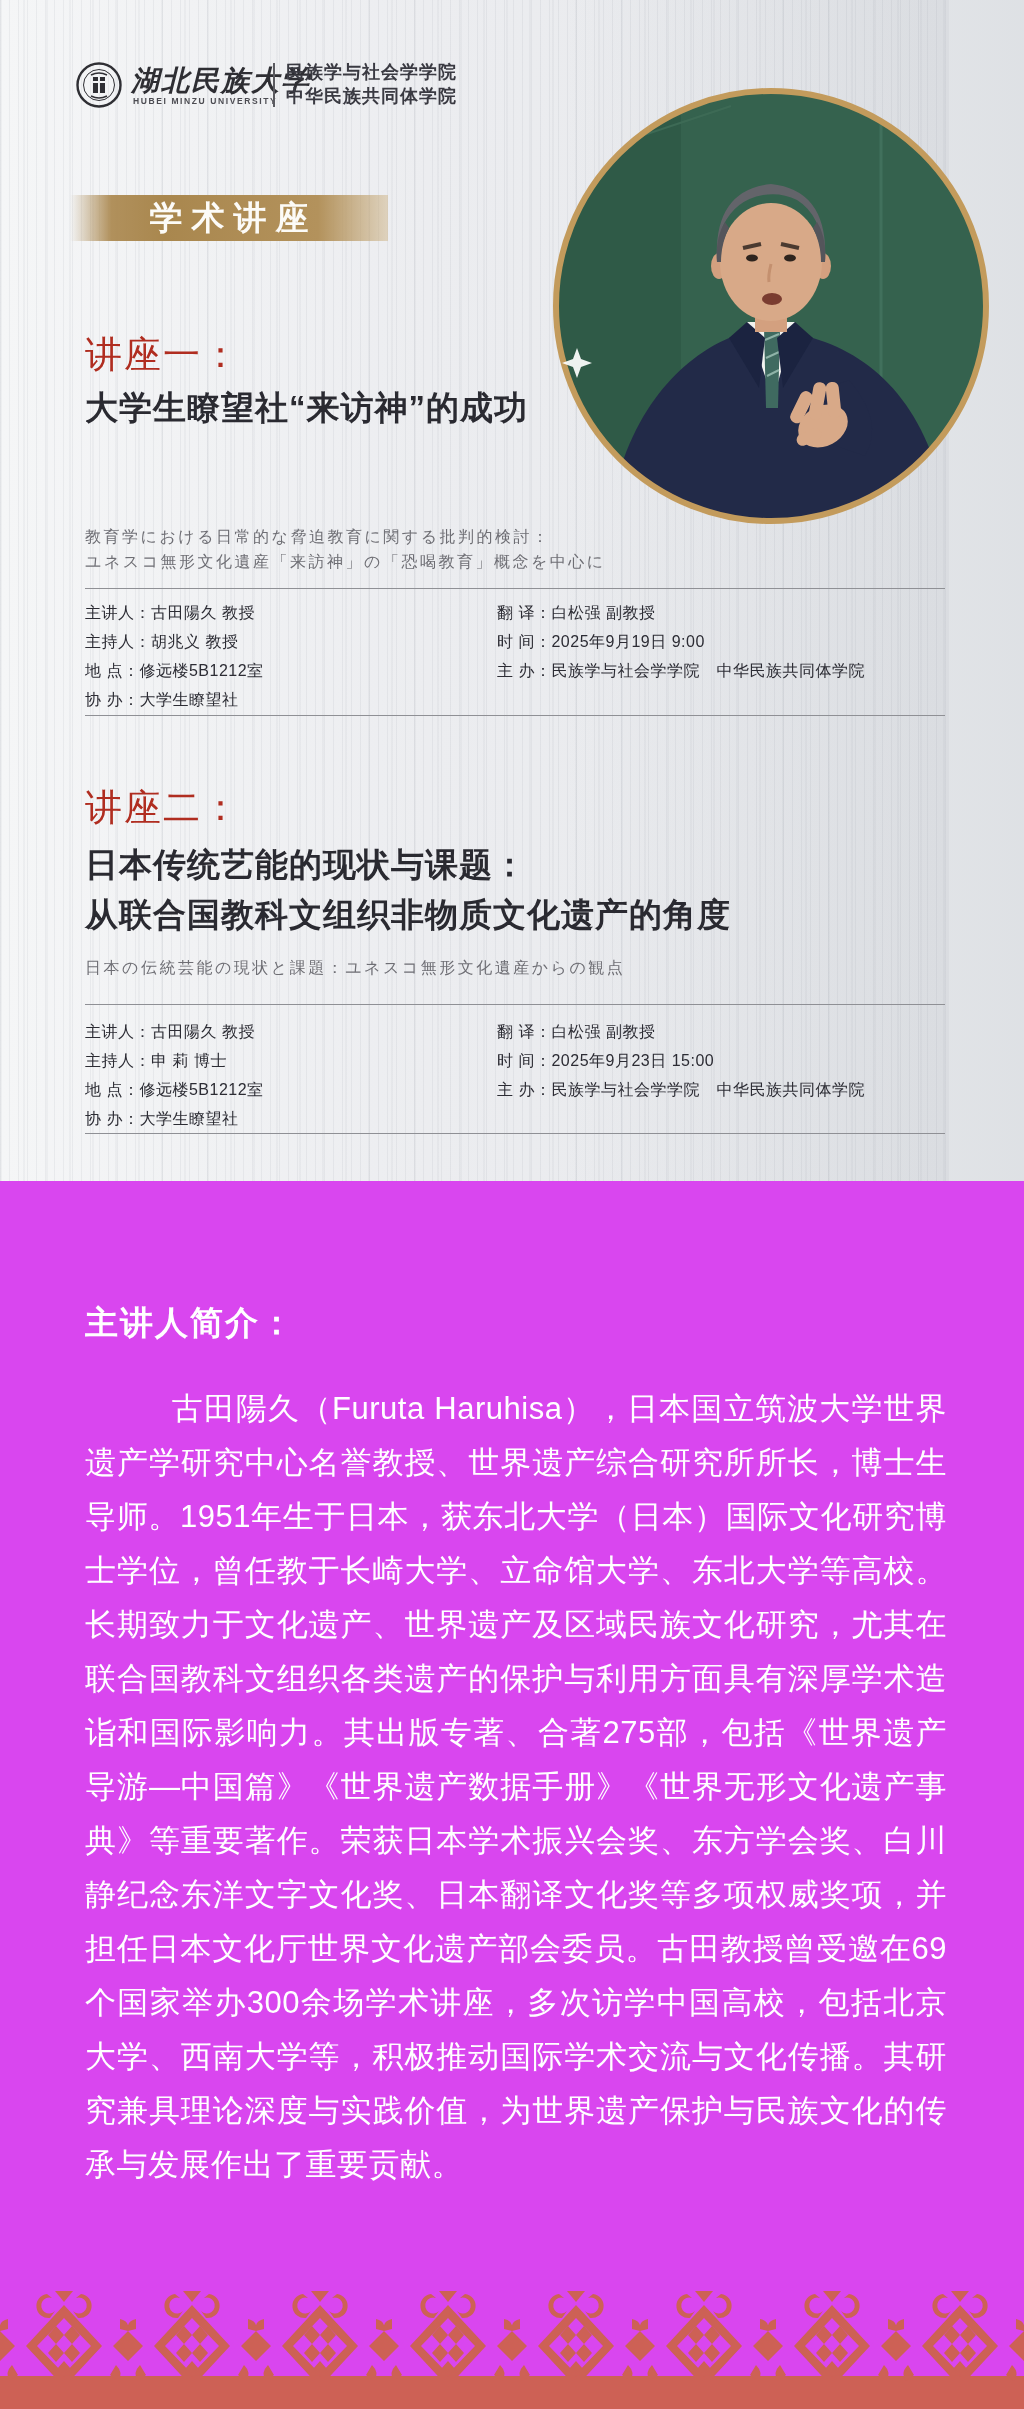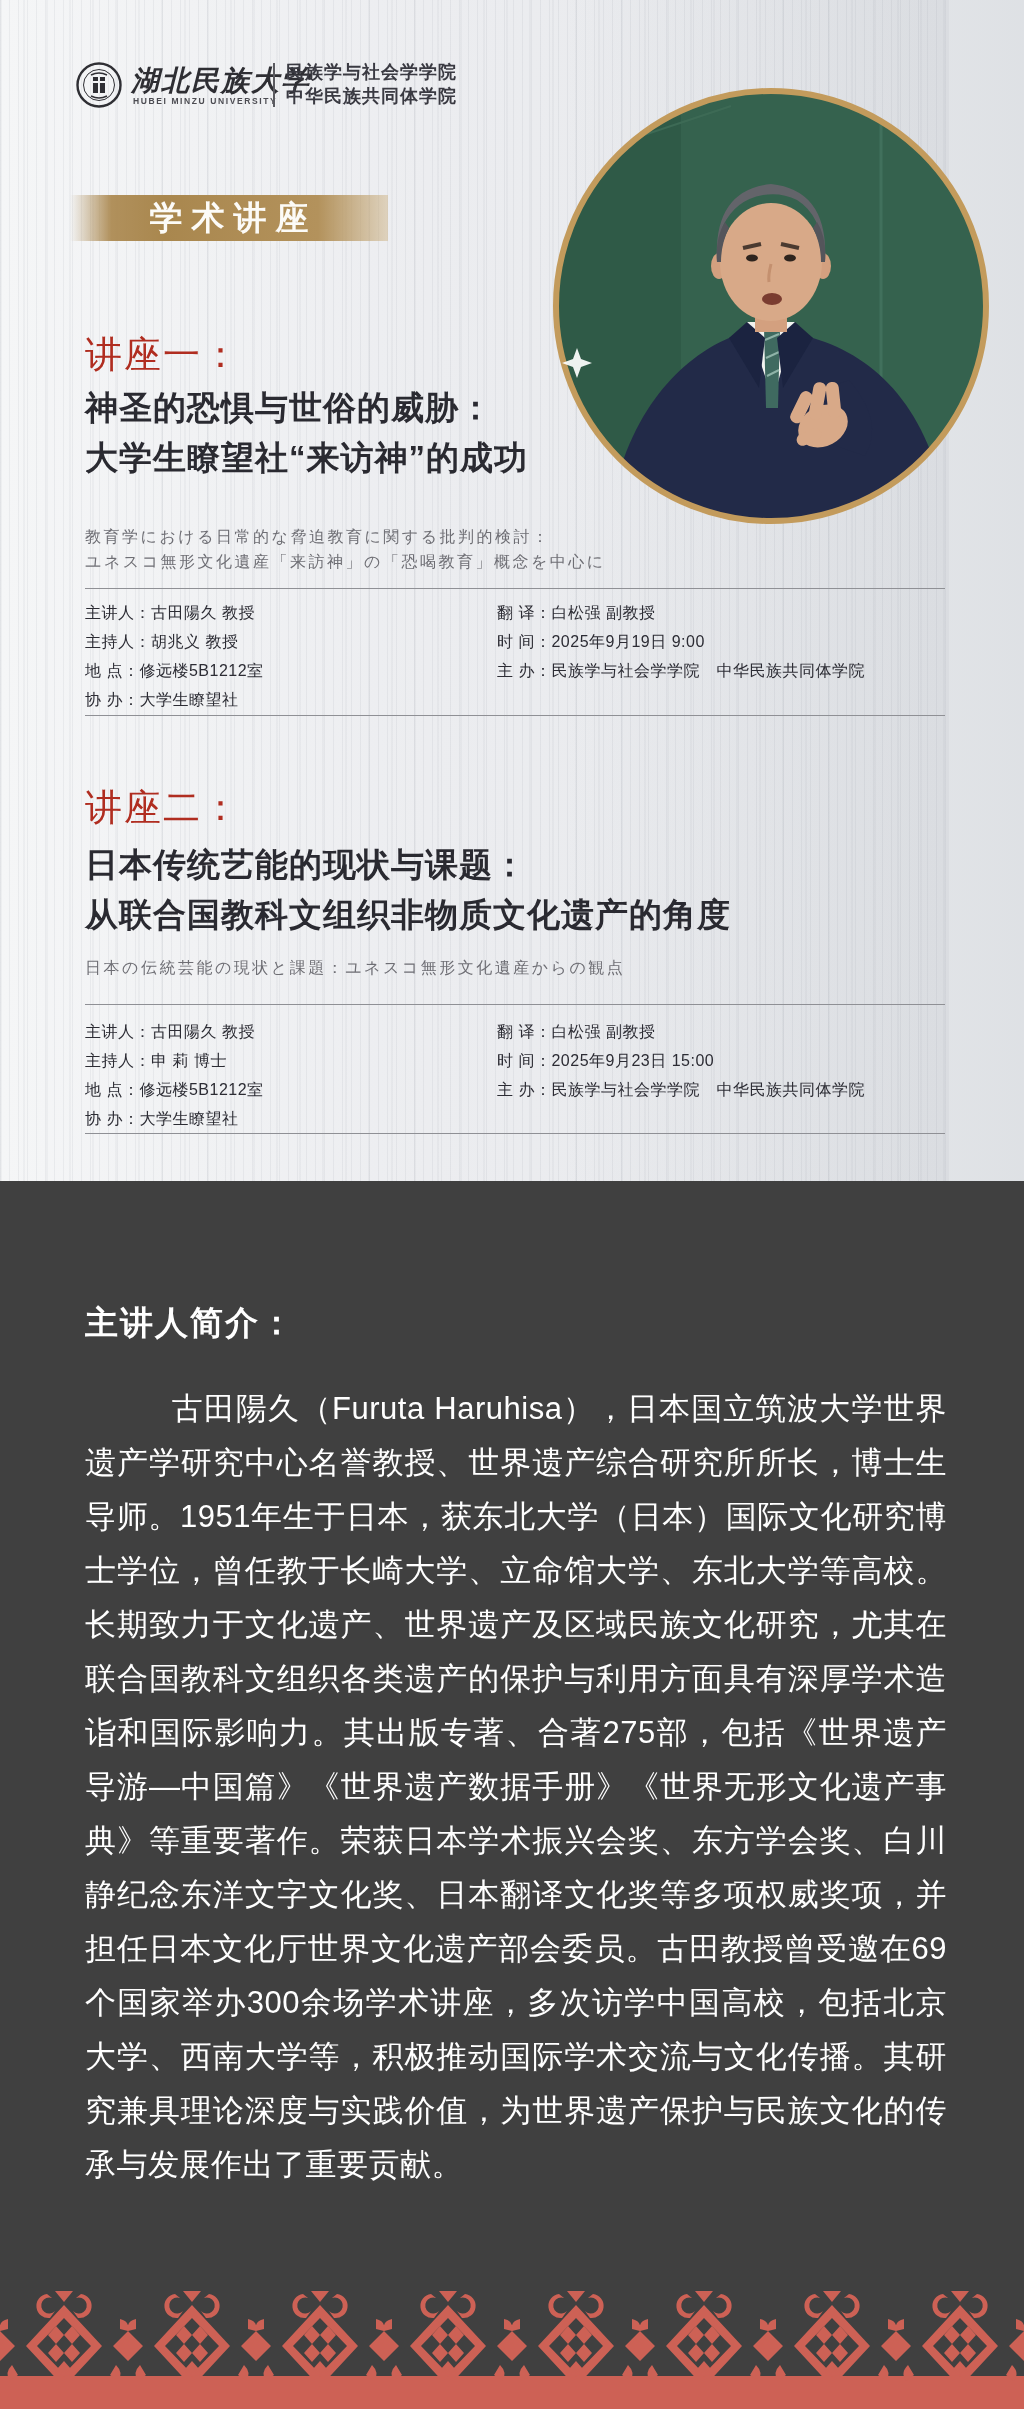--- a/index.html
+++ b/index.html
@@ -32,21 +32,21 @@
   .lec-label{position:absolute;left:85px;font-family:"Liberation Serif","DejaVu Serif",serif;
     font-weight:400;font-size:37px;color:#b02d20;letter-spacing:2px;}
   .lec-title{position:absolute;left:85px;font-weight:700;font-size:33px;color:#2a2a31;
     line-height:50px;letter-spacing:1px;}
   .lec-sub{position:absolute;left:85px;font-family:"Liberation Serif","DejaVu Serif",serif;
     font-size:16px;color:#6e6e74;line-height:25px;letter-spacing:2.5px;}
   .rule{position:absolute;left:85px;width:860px;height:1px;background:#8f9095;}
   .detail-col{position:absolute;font-size:16px;color:#2c2c34;line-height:29px;letter-spacing:0.5px;}
   .detail-col div{white-space:nowrap;}
   
-  .red-section{position:absolute;left:0;top:1181px;width:1024px;height:1228px;background:#404040;}
+  .red-section{position:absolute;left:0;top:1181px;width:1024px;height:1228px;background:#d946ef;}
   .intro-heading{position:absolute;left:85px;top:120px;font-size:33px;font-weight:700;color:#ffffff;letter-spacing:2px;}
   .intro-text{position:absolute;left:85px;top:170px;width:862px;font-size:31px;line-height:54px;
     color:#ffffff;text-align:justify;text-align-last:left;text-indent:2.8em;letter-spacing:0.5px;}
   
   .pattern-band{position:absolute;left:0;bottom:0;width:1024px;height:118px;overflow:hidden;}
   .pattern-strip{position:absolute;left:0;bottom:0;width:1024px;height:33px;background:#cd6155;}
   .motif-row{position:absolute;left:0;bottom:22px;display:flex;}
   .motif-row svg{display:block;flex:0 0 auto;}
 </style>
 </head>
@@ -128,21 +128,20 @@
           <rect x="276" y="296" width="13" height="36" rx="6" fill="#d8a988" transform="rotate(-6 282 314)"></rect>
           <rect x="252" y="338" width="12" height="26" rx="6" fill="#d8a988" transform="rotate(66 258 351)"></rect>
         </g>
         <circle cx="220" cy="220" r="215" fill="none" stroke="#c39b5c" stroke-width="6"></circle>
         <path d="M26,262 l4,11 11,4 -11,4 -4,11 -4,-11 -11,-4 11,-4 Z" fill="#ffffff" opacity="0.92"></path>
       </svg>
     </div>
 
     <div class="lec-label" style="top:330px;">讲座一：</div>
     <div class="lec-title" style="top:383px;">
-      <div>神圣的恐惧与世俗的威胁：</div>
       <div>大学生瞭望社“来访神”的成功</div>
     </div>
     <div class="lec-sub" style="top:524px;">
       <div>教育学における日常的な脅迫教育に関する批判的検討：</div>
       <div>ユネスコ無形文化遺産「来訪神」の「恐喝教育」概念を中心に</div>
     </div>
     <div class="rule" style="top:588px;"></div>
     <div class="detail-col" style="left:85px;top:598px;">
       <div>主讲人：古田陽久 教授</div>
       <div>主持人：胡兆义 教授</div>

